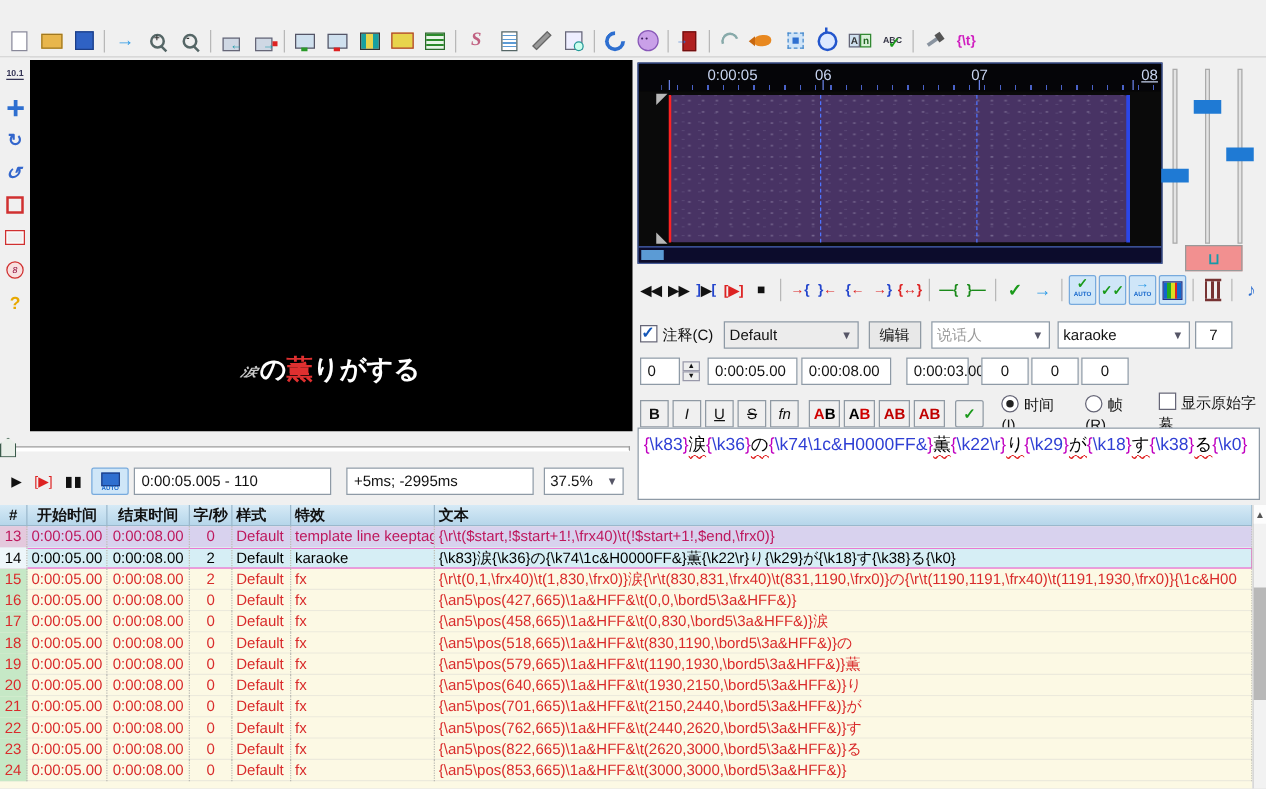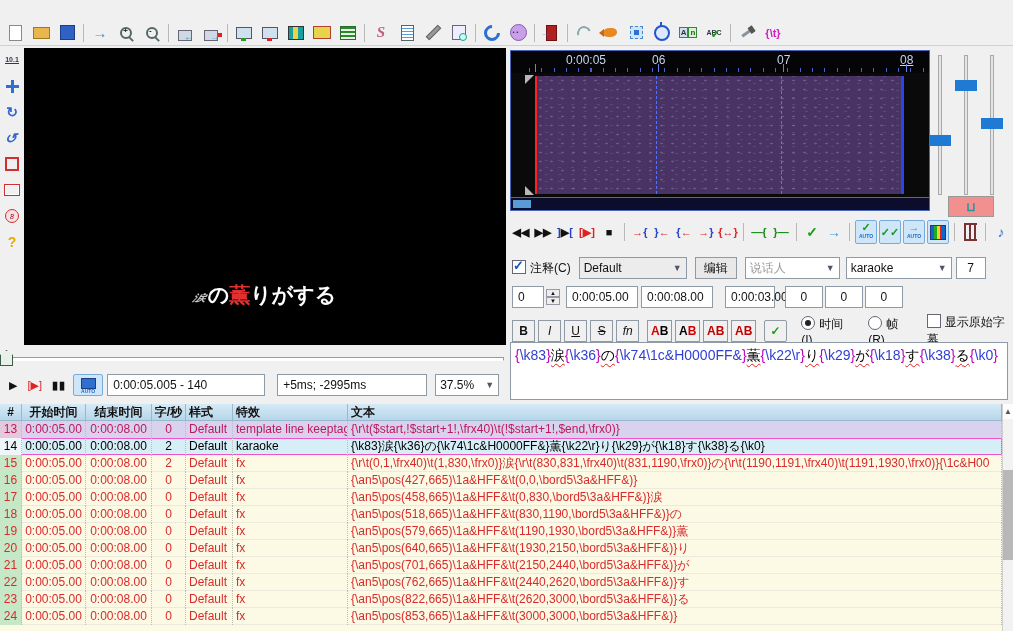--- a/index.html
+++ b/index.html
@@ -276,34 +276,34 @@
   <div class="a" id="seekthumb"></div>
 
   <div class="a" id="vctrl">
     <span class="vbtn" style="color:#111;">▶</span>
     <span class="vbtn" style="color:#d22;">[▶]</span>
     <span class="vbtn" style="font-weight:bold;letter-spacing:1px;">▮▮</span>
     <span class="vbtn toggled" style="flex-direction:column;width:22px;">
       <span class="moni"></span>
       <span class="autotxt">AUTO</span>
     </span>
-    <span class="sunk" style="width:158px;margin-right:12px;">0:00:05.005 - 140</span>
+    <span class="sunk" style="width:158px;margin-right:12px;">0:00:05.005 - 110</span>
     <span class="sunk" style="width:150px;margin-right:8px;">+5ms; -2995ms</span>
     <span class="combo" style="width:64px;background:#fff;">
       <span>37.5%</span>
       <span class="cv">▼</span>
     </span>
   </div>
 
   <div class="a" id="audioframe">
     <div class="a" id="ruler">
       <span class="lab" style="left:35px;margin-left:20px;">0:00:05</span>
       <span class="lab" style="left:141px;">06</span>
       <span class="lab" style="left:266px;">07</span>
-      <span class="lab" style="left:389px;text-decoration:underline;">08</span>
+      <span class="lab" style="left:402px;text-decoration:underline;">08</span>
       <span class="ticks"></span>
       <span class="longtick" style="left:24px;"></span>
       <span class="longtick" style="left:147px;"></span>
       <span class="longtick" style="left:272px;"></span>
       <span class="longtick" style="left:395px;"></span>
     </div>
     <div class="a" id="wavearea">
       <div id="wavesel"></div>
       <div class="kfline" style="left:145px;"></div>
       <div class="kfline" style="left:270px;"></div>

